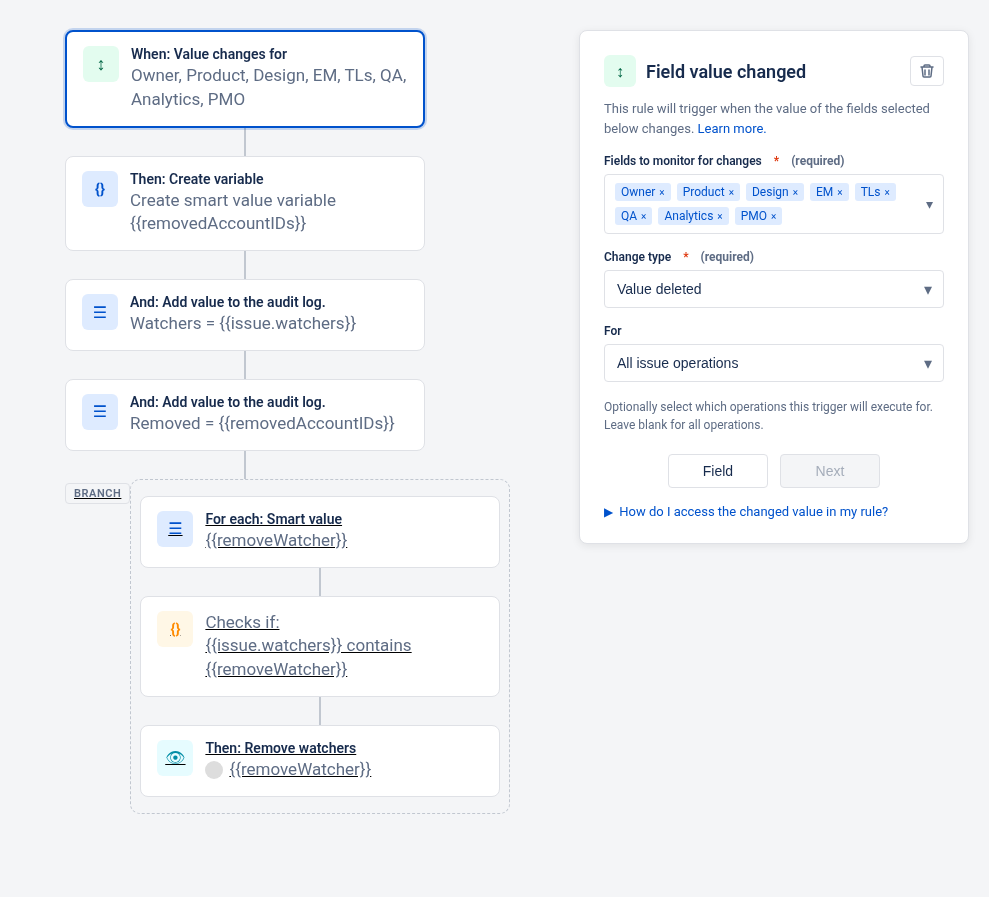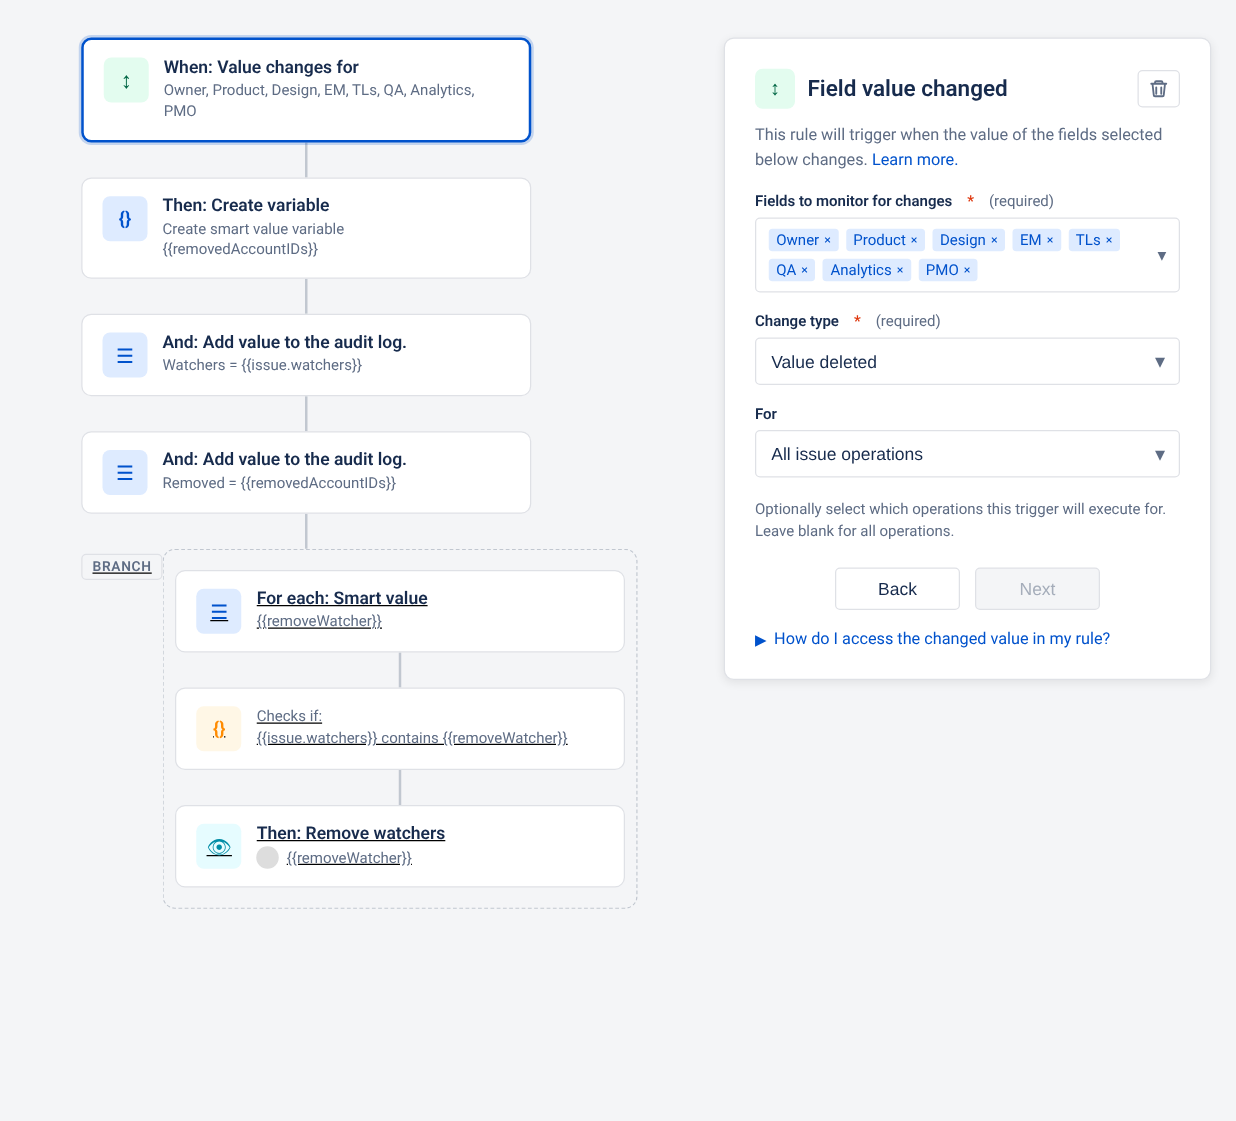--- a/index.html
+++ b/index.html
@@ -78,21 +78,21 @@
     }
 
     .node-title {
       font-size: 14px;
       font-weight: 600;
       color: #172b4d;
       margin-bottom: 2px;
     }
 
     .node-subtitle {
-      font-size: 12px;
+      font-size: 17px;
       color: #5e6c84;
       line-height: 1.4;
     }
 
     .connector {
       width: 2px;
       height: 28px;
       background: #c1c7d0;
       margin: 0 auto;
     }
@@ -218,21 +218,21 @@
       align-items: center;
       gap: 12px;
     }
 
     .required {
       color: #de350b;
     }
 
     .label-note {
       color: #5e6c84;
-      font-weight: 400;
+      font-weight: 700;
     }
 
     .tags-container {
       border: 1px solid #dfe1e6;
       border-radius: 4px;
       padding: 8px 10px;
       display: flex;
       flex-wrap: wrap;
       gap: 6px;
       align-items: center;
@@ -501,21 +501,21 @@
       <option>Create</option>
       <option>Edit</option>
       <option>Transition</option>
     </select>
     <span class="select-arrow">▾</span>
   </div>
 
   <p class="for-description">Optionally select which operations this trigger will execute for. Leave blank for all operations.</p>
 
   <div class="btn-row">
-    <button class="btn-back">Back</button>
+    <button class="btn-back">Field</button>
     <button class="btn-next">Next</button>
   </div>
 
   <div class="faq-row">
     <span class="faq-arrow">▶</span>
     <span>How do I access the changed value in my rule?</span>
   </div>
 
 </div>
 

